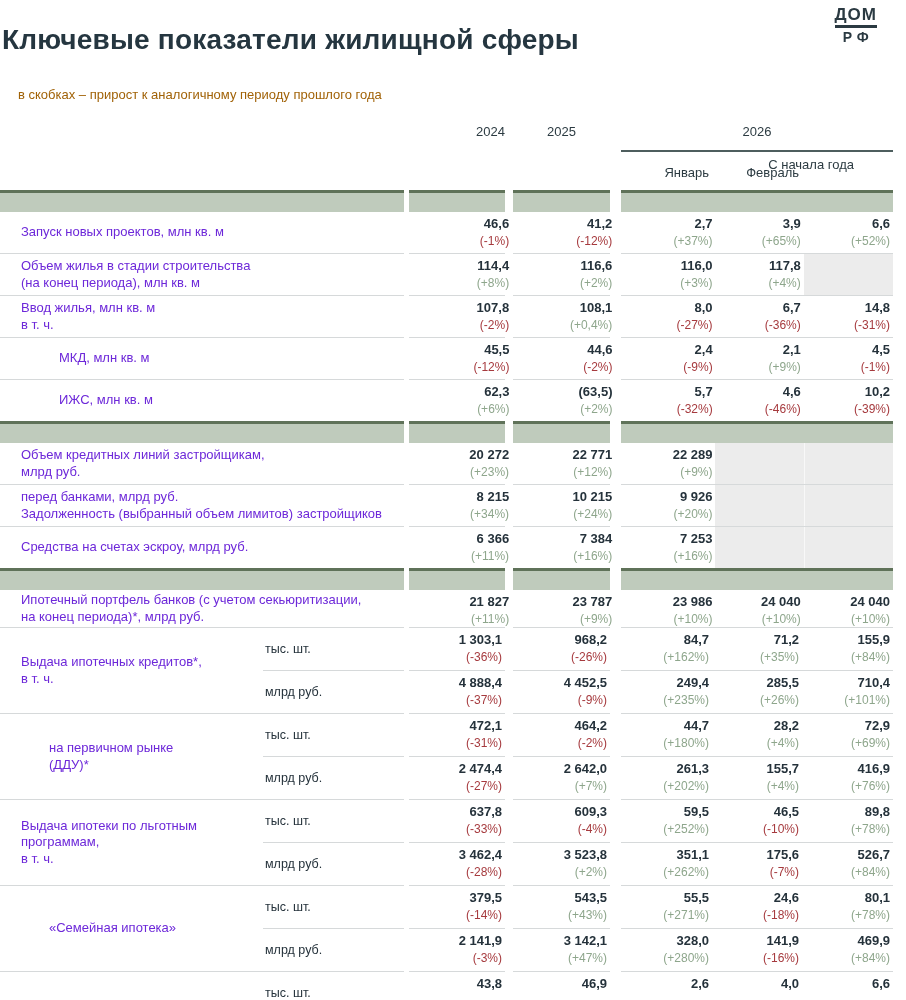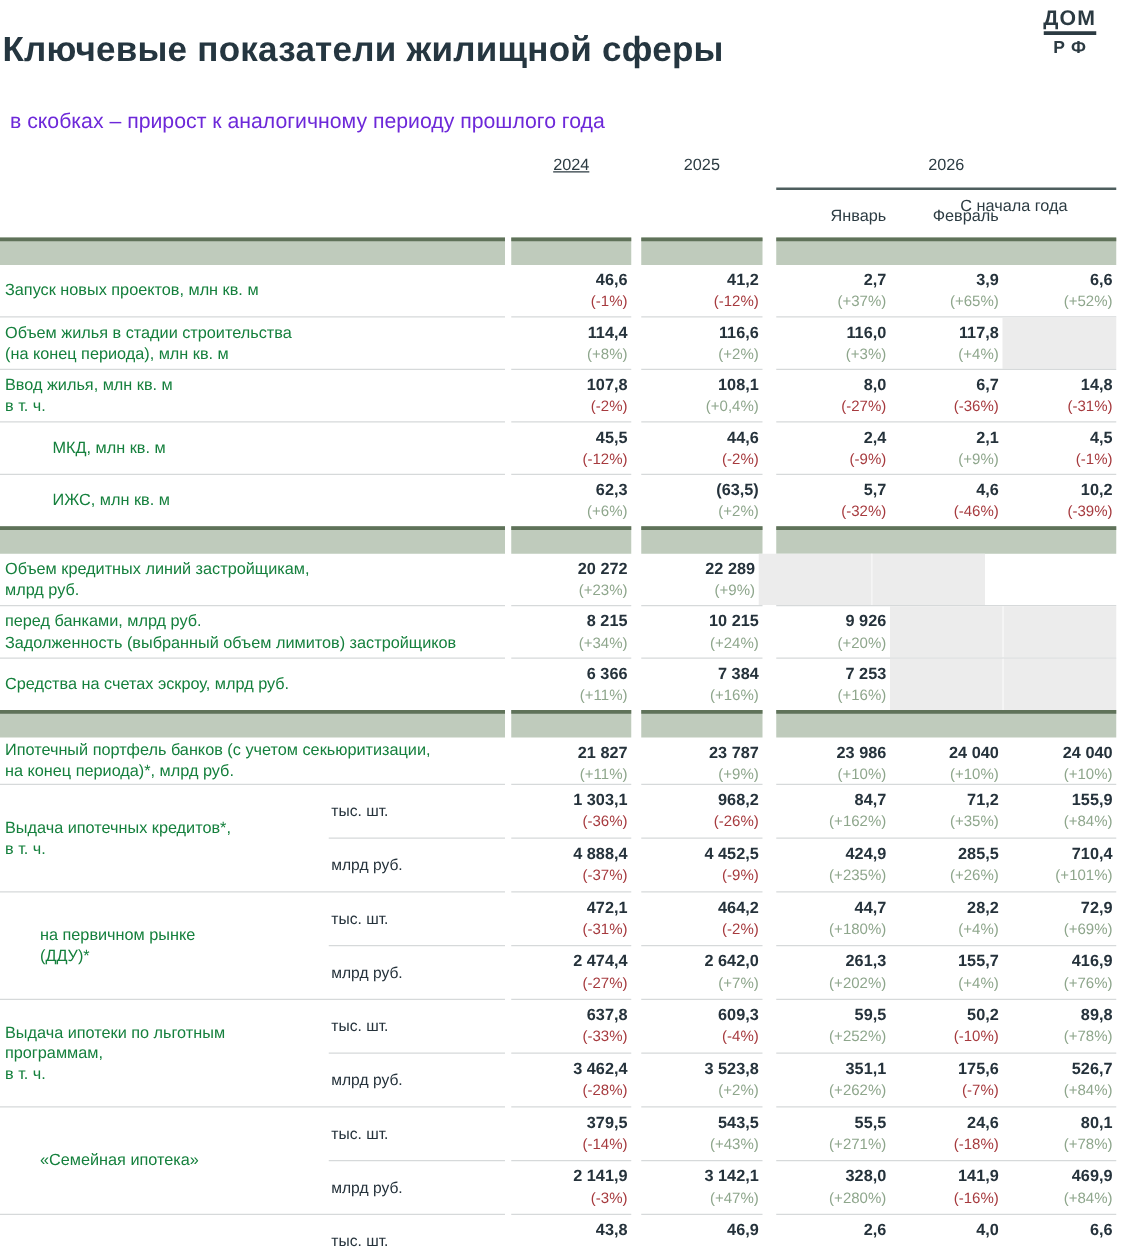--- a/index.html
+++ b/index.html
@@ -4,29 +4,29 @@
 <style>
   html,body{margin:0;padding:0;}
   body{
     width:906px;height:1000px;overflow:hidden;background:#ffffff;
     font-family:"Liberation Sans", sans-serif;
   }
   .page{position:relative;width:906px;height:1000px;background:#fff;}
 
   
   .title{position:absolute;left:2px;top:24px;font-size:28px;font-weight:700;color:#253640;letter-spacing:.2px;}
-  .subtitle{position:absolute;left:8px;top:87px;font-size:17px;color:#6d28d9;}
+  .subtitle{position:absolute;left:18px;top:87px;font-size:13px;color:#a16207;}
   .logo{position:absolute;right:29px;top:6px;text-align:center;color:#2b3a42;font-weight:700;line-height:1;}
   .logo .l1{display:block;font-size:17px;letter-spacing:1px;border-bottom:3px solid #2b3a42;padding-bottom:2px;}
   .logo .l2{display:block;font-size:14px;letter-spacing:5px;padding-top:2px;margin-right:-5px;}
 
   
   .colhead{position:absolute;top:112px;left:0;width:906px;height:78px;font-size:13px;color:#2c3b42;}
   .ch{position:absolute;}
-  .ch.c2024{left:409px;width:96px;top:12px;text-align:center;text-decoration:underline;}
+  .ch.c2024{left:409px;width:96px;top:12px;text-align:right;}
   .ch.c2025{left:513px;width:97px;top:12px;text-align:center;}
   .ch.c2026{left:621px;width:272px;top:12px;text-align:center;}
   .ch.rule2026{left:621px;width:272px;top:38px;height:2px;background:#4e5e5e;}
   .ch.cjan{left:621px;width:88px;top:53px;text-align:right;}
   .ch.cfeb{left:712px;width:87px;top:53px;text-align:right;}
   .ch.cytd{left:766px;width:88px;top:45px;text-align:right;line-height:16px;}
 
   
   #table-root{position:absolute;top:190px;left:0;width:893px;}
   .bandrow,.divrow,.trow,.grow{display:flex;}
@@ -41,21 +41,21 @@
   
   .divrow{height:1px;}
   .divseg{background:#d6d9da;height:1px;}
   .sp{background:transparent;height:1px;}
 
   
   .trow{height:41px;}
   .trow.portfolio{height:37px;}
   .trow.sub{height:42px;}
   .c-label{width:404px;box-sizing:border-box;display:flex;flex-direction:column;justify-content:center;
-           font-size:13px;color:#15803d;line-height:16.5px;padding-left:4px;}
+           font-size:13px;color:#6d28d9;line-height:16.5px;padding-left:4px;margin-left:17px;}
   .grow .c-label{width:260px;}
   .gsub{width:633px;display:flex;flex-direction:column;}
   .c-unit{width:144px;box-sizing:border-box;display:flex;align-items:center;font-size:12.5px;color:#25323b;padding-left:5px;}
   .ind1{padding-left:42px;}
   .ind2{padding-left:32px;}
 
   .cell{box-sizing:border-box;text-align:right;padding:2px 3px 0 0;display:flex;flex-direction:column;}
   .cw1{width:96px;margin-left:5px;}
   .cw2{width:97px;margin-left:8px;}
   .cw3{width:91px;margin-left:11px;text-align:right;}
@@ -255,20 +255,24 @@
       </div>
       <div class="trow">
         <div class="c-label">
           <div>Объем кредитных линий застройщикам,</div>
           <div>млрд руб.</div>
         </div>
         <div class="cell cw1">
           <div class="v">20 272</div>
           <div class="p up">(+23%)</div>
         </div>
+        <div class="cell cw2">
+          <div class="v">22 771</div>
+          <div class="p up">(+12%)</div>
+        </div>
         <div class="cell cw3">
           <div class="v">22 289</div>
           <div class="p up">(+9%)</div>
         </div>
         <div class="cell cw4 gray"></div>
         <div class="cell cw5 gray"></div>
       </div>
       <div class="divrow">
         <div class="divseg" style="width: 404px;"></div>
         <div class="divseg" style="margin-left: 5px; width: 96px;"></div>
@@ -398,21 +402,21 @@
             <div class="c-unit">млрд руб.</div>
             <div class="cell cw1">
               <div class="v">4 888,4</div>
               <div class="p down">(-37%)</div>
             </div>
             <div class="cell cw2">
               <div class="v">4 452,5</div>
               <div class="p down">(-9%)</div>
             </div>
             <div class="cell cw3">
-              <div class="v">424,9</div>
+              <div class="v">249,4</div>
               <div class="p up">(+235%)</div>
             </div>
             <div class="cell cw4">
               <div class="v">285,5</div>
               <div class="p up">(+26%)</div>
             </div>
             <div class="cell cw5">
               <div class="v">710,4</div>
               <div class="p up">(+101%)</div>
             </div>
@@ -506,21 +510,21 @@
             </div>
             <div class="cell cw2">
               <div class="v">609,3</div>
               <div class="p down">(-4%)</div>
             </div>
             <div class="cell cw3">
               <div class="v">59,5</div>
               <div class="p up">(+252%)</div>
             </div>
             <div class="cell cw4">
-              <div class="v">50,2</div>
+              <div class="v">46,5</div>
               <div class="p down">(-10%)</div>
             </div>
             <div class="cell cw5">
               <div class="v">89,8</div>
               <div class="p up">(+78%)</div>
             </div>
           </div>
           <div class="divrow">
             <div class="sp" style="width: 3px;"></div>
             <div class="divseg" style="width: 141px;"></div>

